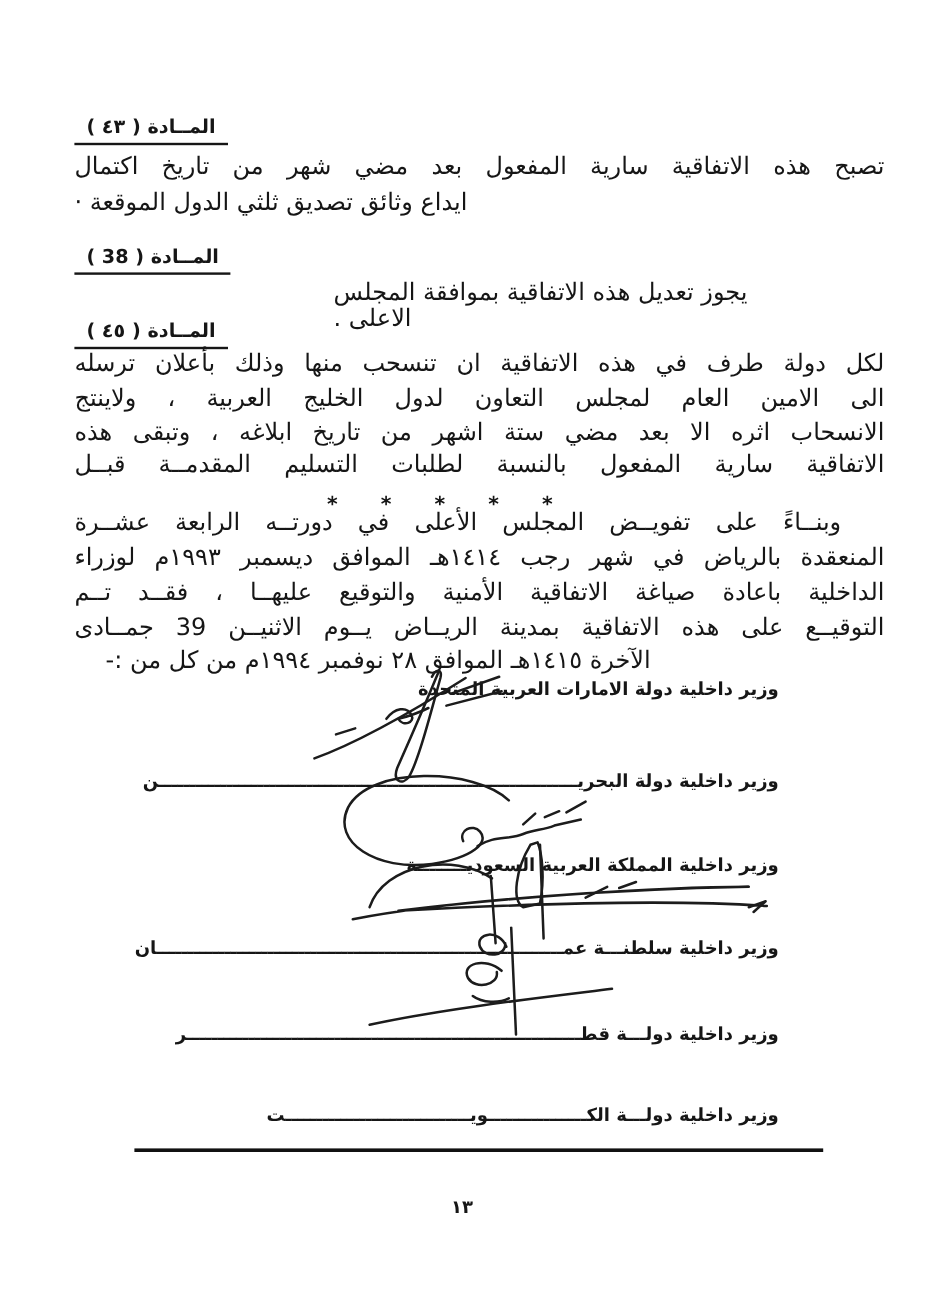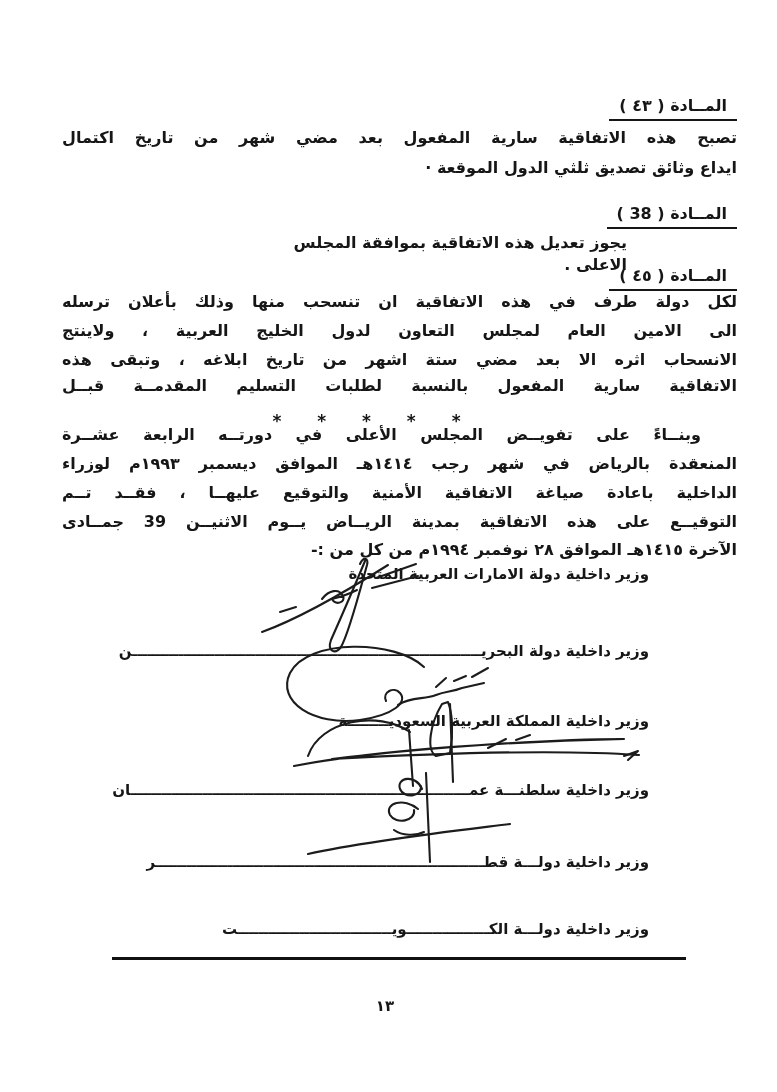--- a/index.html
+++ b/index.html
@@ -6,25 +6,25 @@
   .page{
     position:relative;
     width:777px;height:1092px;
     margin:0 auto;
     background:#ffffff;
     font-family:"DejaVu Sans",sans-serif;
     color:#161616;
     overflow:hidden;
   }
   .content{position:absolute;top:0;bottom:0;left:62px;right:40px;direction:rtl;}
-  .ttl{position:absolute;left:0;right:0;text-align:right;font-size:16px;font-weight:bold;}
+  .ttl{position:absolute;left:0;right:0;text-align:left;font-size:16px;font-weight:bold;}
   .ttl > span{display:inline-block;border-bottom:2px solid #161616;padding:0 10px 4px 10px;}
-  .bl{position:absolute;left:0;right:0;font-size:16px;font-weight:bold;line-height:22px;white-space:normal;}
+  .bl{position:absolute;left:0;right:0;font-size:20px;font-weight:normal;line-height:22px;white-space:normal;}
   .jl{text-align:justify;text-align-last:justify;}
-  .cl{text-align:right;}
+  .cl{text-align:left;}
   .stars{position:absolute;left:0;right:64px;text-align:center;font-size:17px;font-weight:bold;word-spacing:26px;letter-spacing:2px;}
   .sig-row{position:absolute;left:0;right:88px;text-align:right;font-size:15px;font-weight:bold;white-space:nowrap;direction:rtl;}
   .sig{position:absolute;pointer-events:none;}
   .sig path{fill:none;stroke:#1c1c1c;stroke-width:2.1;stroke-linecap:round;stroke-linejoin:round;}
   .footer-rule{position:absolute;top:957px;left:112px;width:574px;height:3px;background:#111;}
   .page-number{position:absolute;top:997px;left:330px;width:110px;text-align:center;font-size:15px;font-weight:bold;}
 </style>
 </head>
 <body>
 

